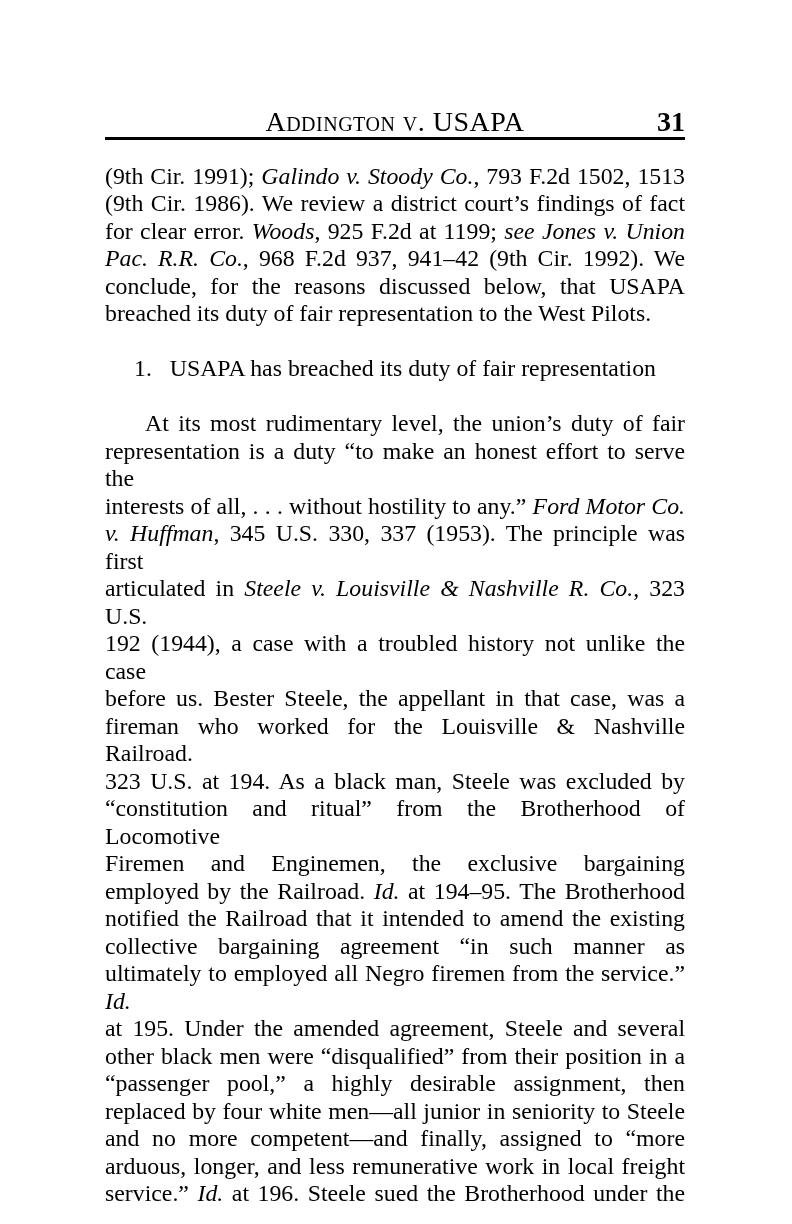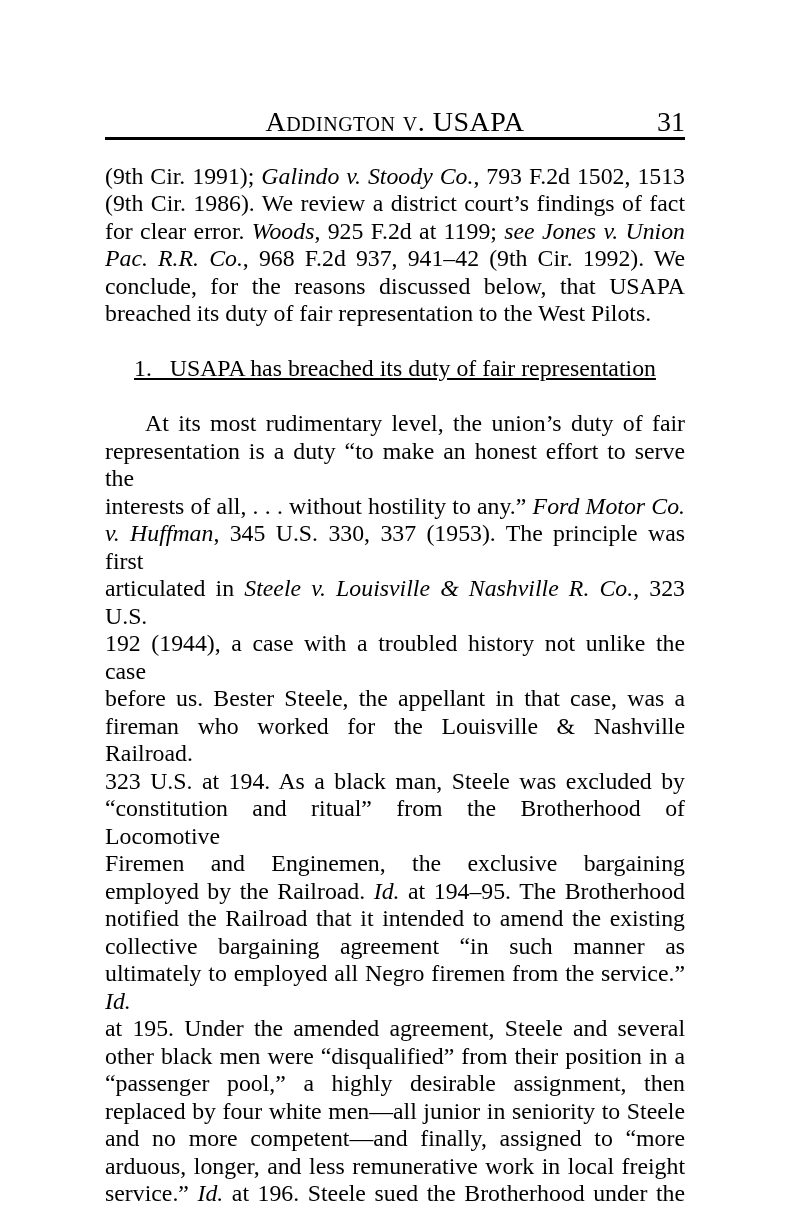--- a/index.html
+++ b/index.html
@@ -33,20 +33,21 @@
     left: 0;
     right: 0;
     text-align: center;
     font-variant: small-caps;
     letter-spacing: 0.5px;
   }
   .running-header .page-num {
     position: absolute;
     right: 0;
     top: 0;
+    font-weight: bold;
   }
   .header-rule {
     margin-top: 2px;
     height: 2.5px;
     background: #000000;
   }
   .body-text {
     margin-top: 23px;
     font-size: 23.8px;
     line-height: 27.5px;
@@ -64,21 +65,20 @@
   .line.last {
     text-align-last: left;
   }
   .line.indent {
     text-indent: 40px;
   }
   .block.heading .line {
     text-align: center;
     text-align-last: center;
     white-space: pre-wrap;
-    text-decoration: underline;
   }
   em {
     font-style: italic;
     margin-top: 36px;
   }
 </style>
 </head>
 <body>
 
 <div class="page">

